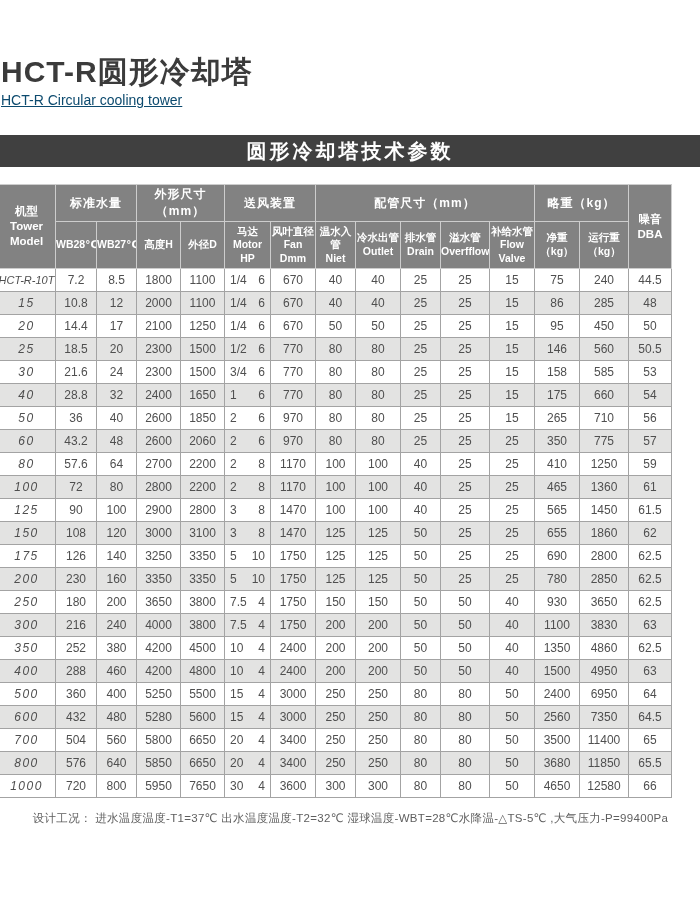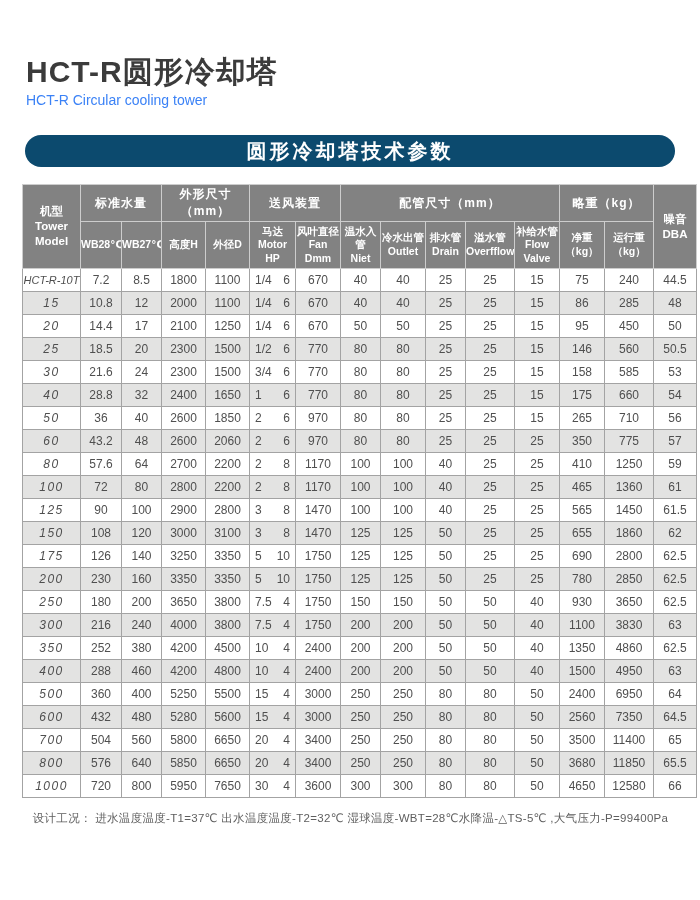--- a/index.html
+++ b/index.html
@@ -1,26 +1,26 @@
 <!DOCTYPE html>
 <html><head>
 <meta charset="utf-8">
 <style>
   html,body{margin:0;padding:0;}
   body{
     width:700px;height:900px;background:#ffffff;
     font-family:"Liberation Sans","DejaVu Sans",sans-serif;
     -webkit-font-smoothing:antialiased;
   }
-  .page{padding:0 25px;}
+  .page{padding:0 0;}
   .title{
     margin:55px 0 0 1px;font-size:30px;font-weight:bold;color:#3b3b3b;
     letter-spacing:1px;line-height:1.1;
   }
-  .subtitle{margin:4px 0 0 1px;font-size:14px;color:#3b82f6;}
+  .subtitle{margin:4px 0 0 1px;font-size:14px;color:#0c4a6e;text-decoration:underline;}
   .banner{
     margin-top:27px;height:32px;
     display:flex;align-items:center;justify-content:center;
     color:#ffffff;font-size:20px;font-weight:bold;letter-spacing:3px;
   }
   table.spec{
     margin-top:17px;margin-left:-3px;
     border-collapse:collapse;table-layout:fixed;width:674px;
     border:1px solid #919191;
   }
@@ -44,21 +44,21 @@
   .spec td.motor .hp{float:left;}
   .spec td.motor .pole{float:right;}
   .footnote{margin:13px 0 0 1px;font-size:11.5px;color:#5e5e5e;letter-spacing:0.3px;text-align:center;}
 </style>
 </head>
 <body>
 
 <div class="page">
   <h1 class="title">HCT-R圆形冷却塔</h1>
   <div class="subtitle">HCT-R Circular cooling tower</div>
-  <div class="banner" style="background: #0c4a6e; border-radius: 16px;">圆形冷却塔技术参数</div>
+  <div class="banner" style="background: #404040;">圆形冷却塔技术参数</div>
   <table class="spec">
     <colgroup id="cols">
         <col style="width: 58px;">
         <col style="width: 41px;">
         <col style="width: 40px;">
         <col style="width: 44px;">
         <col style="width: 44px;">
         <col style="width: 46px;">
         <col style="width: 45px;">
         <col style="width: 40px;">

